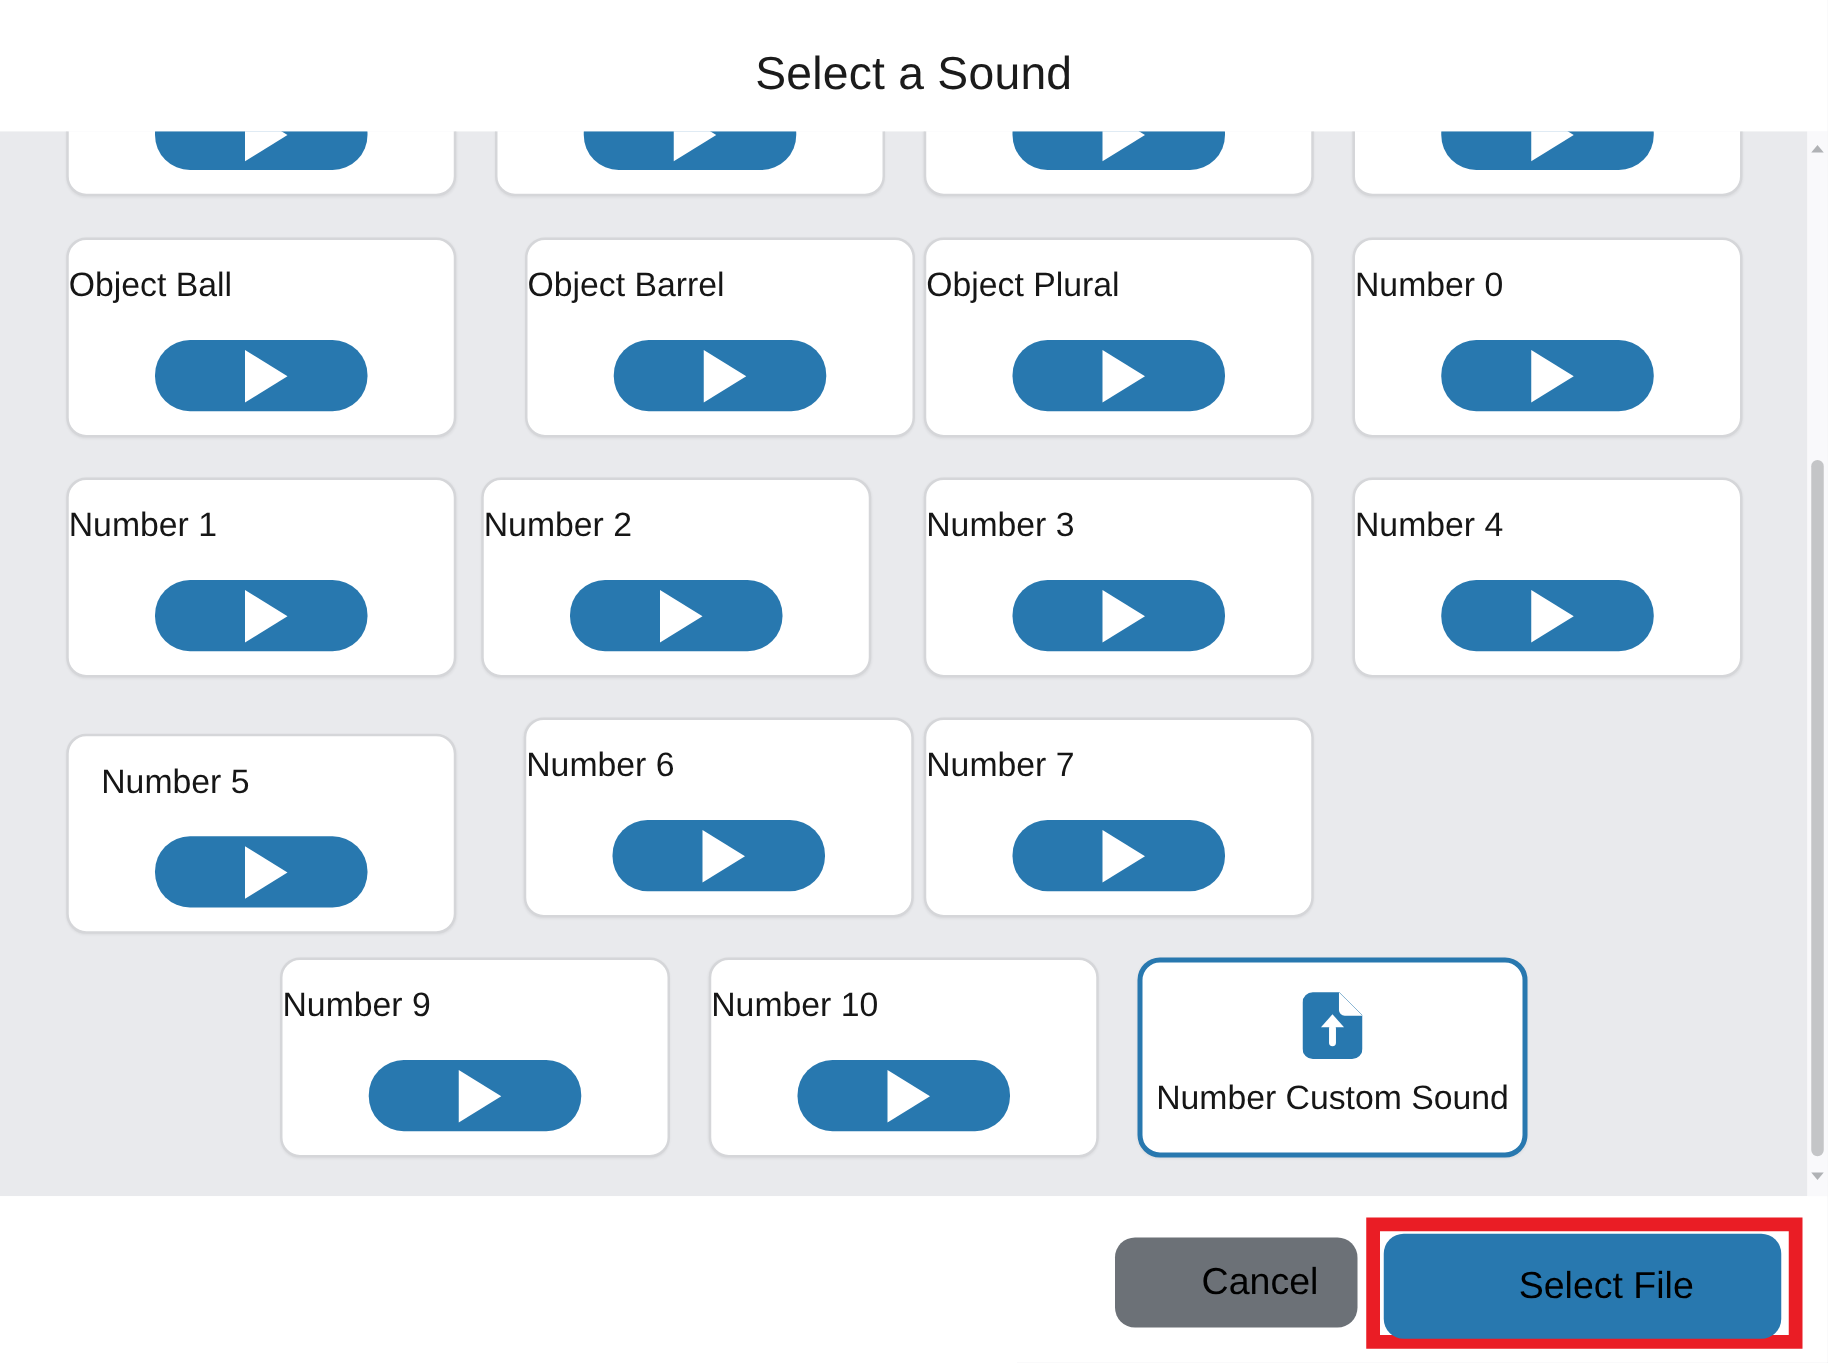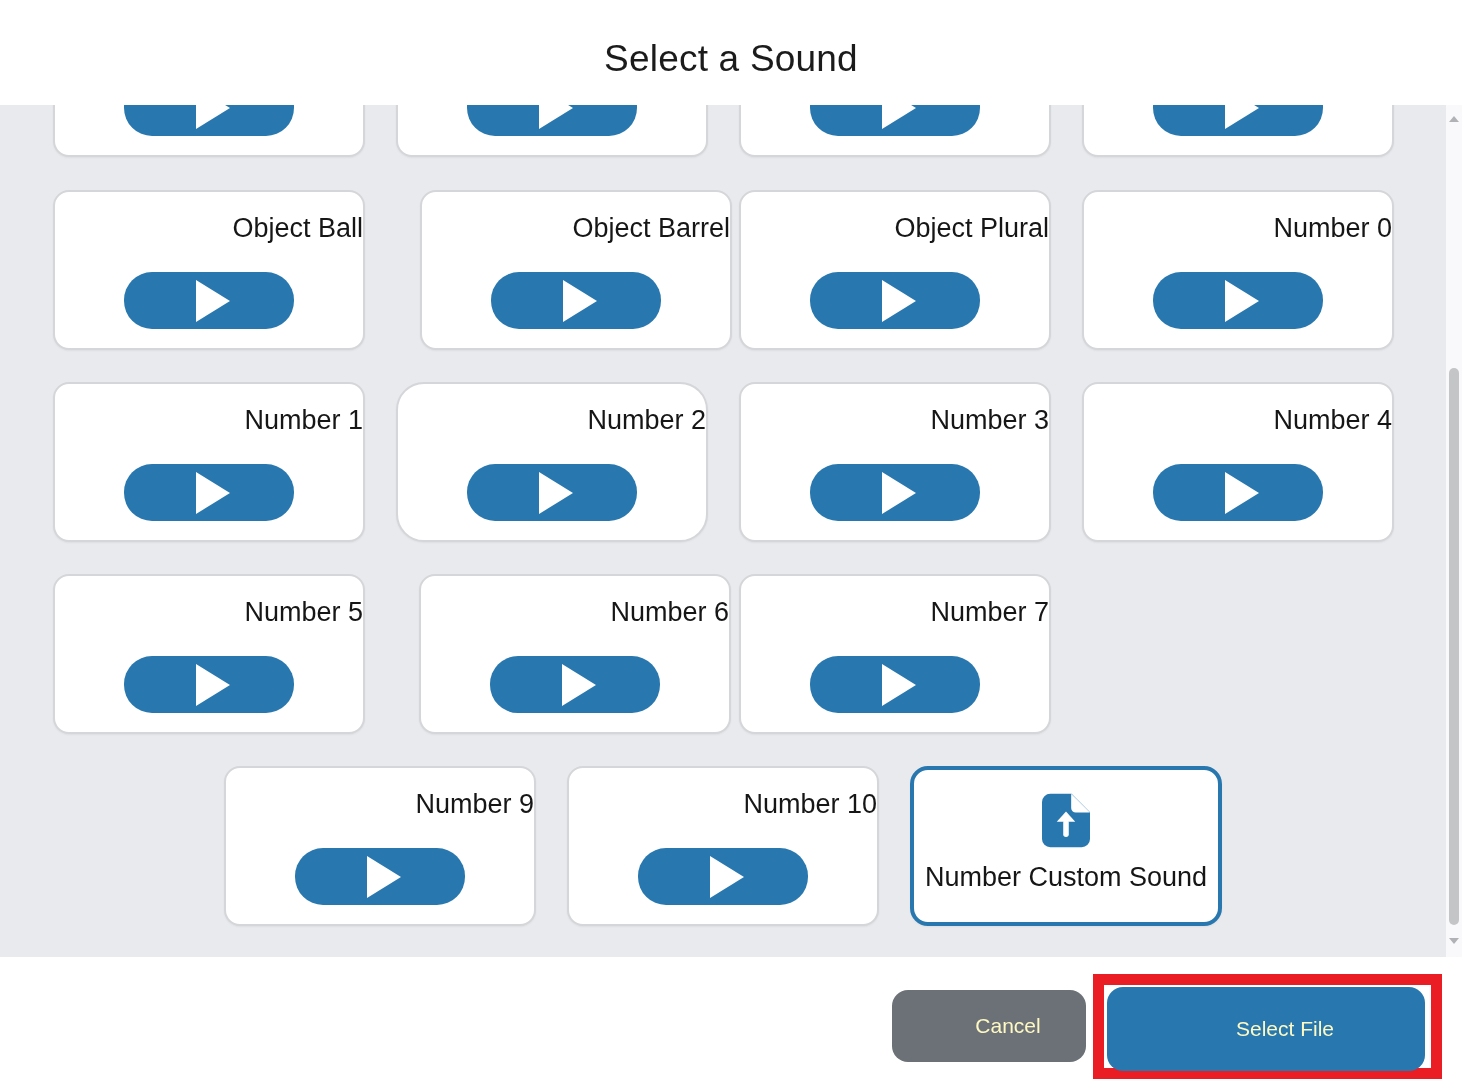--- a/index.html
+++ b/index.html
@@ -27,21 +27,21 @@
   .content{
     position:absolute;left:0;top:105px;width:1446px;height:852px;
     background:var(--bg);overflow:hidden;z-index:1;
   }
   .card{
     position:absolute;width:312px;height:160px;box-sizing:border-box;
     background:#ffffff;border:2px solid #d5d6d9;border-radius:16px;
     box-shadow:0 1px 2px rgba(0,0,0,0.05);
   }
   .card-label{
-    margin-top:21px;text-align:right;font-size:27px;color:#161616;
+    margin-top:21px;text-align:left;font-size:27px;color:#161616;
   }
   .play-btn{
     position:absolute;left:50%;transform:translateX(-50%);top:80px;
     width:170px;height:57px;border:none;border-radius:28px;
     background:var(--accent);cursor:pointer;
     display:flex;align-items:center;justify-content:center;padding:0;
   }
   .play-triangle{
     display:block;width:0;height:0;margin-left:8px;
     border-top:21px solid transparent;border-bottom:21px solid transparent;
@@ -69,21 +69,21 @@
   .tri-down{width:0;height:0;border-left:5px solid transparent;border-right:5px solid transparent;border-top:6px solid #b0b2b5;}
   .scroll-thumb{
     position:absolute;left:3px;top:263px;width:10px;height:557px;
     border-radius:5px;background:#c4c5c7;
   }
   
   .footer{
     position:absolute;left:0;top:957px;width:1462px;height:133px;background:#ffffff;z-index:5;
   }
   .btn{
-    border:none;border-radius:16px;color:#fef9c3;font-size:21px;
+    border:none;border-radius:16px;color:#000000;font-size:30px;
     font-family:"Liberation Sans", sans-serif;cursor:pointer;padding-left:44px;
   }
   .btn-cancel{
     position:absolute;left:892px;top:33px;width:194px;height:72px;
     background:var(--cancel);
   }
   .red-annotation{
     position:absolute;left:1093px;top:17px;width:349px;height:105px;
     box-sizing:border-box;border:11px solid var(--red);
   }
@@ -157,39 +157,39 @@
     <button class="play-btn">
       <span class="play-triangle"></span>
     </button>
   </div>
       <div class="card" style="left: 53px; top: 277px;">
     <div class="card-label">Number 1</div>
     <button class="play-btn">
       <span class="play-triangle"></span>
     </button>
   </div>
-      <div class="card" style="left: 396px; top: 277px; border-radius: 28px;">
+      <div class="card" style="left: 385px; top: 277px;">
     <div class="card-label">Number 2</div>
     <button class="play-btn">
       <span class="play-triangle"></span>
     </button>
   </div>
       <div class="card" style="left: 739px; top: 277px;">
     <div class="card-label">Number 3</div>
     <button class="play-btn">
       <span class="play-triangle"></span>
     </button>
   </div>
       <div class="card" style="left: 1082px; top: 277px;">
     <div class="card-label">Number 4</div>
     <button class="play-btn">
       <span class="play-triangle"></span>
     </button>
   </div>
-      <div class="card" style="left: 53px; top: 469px;">
+      <div class="card" style="left: 53px; top: 482px; padding-left: 26px;">
     <div class="card-label">Number 5</div>
     <button class="play-btn">
       <span class="play-triangle"></span>
     </button>
   </div>
       <div class="card" style="left: 419px; top: 469px;">
     <div class="card-label">Number 6</div>
     <button class="play-btn">
       <span class="play-triangle"></span>
     </button>

